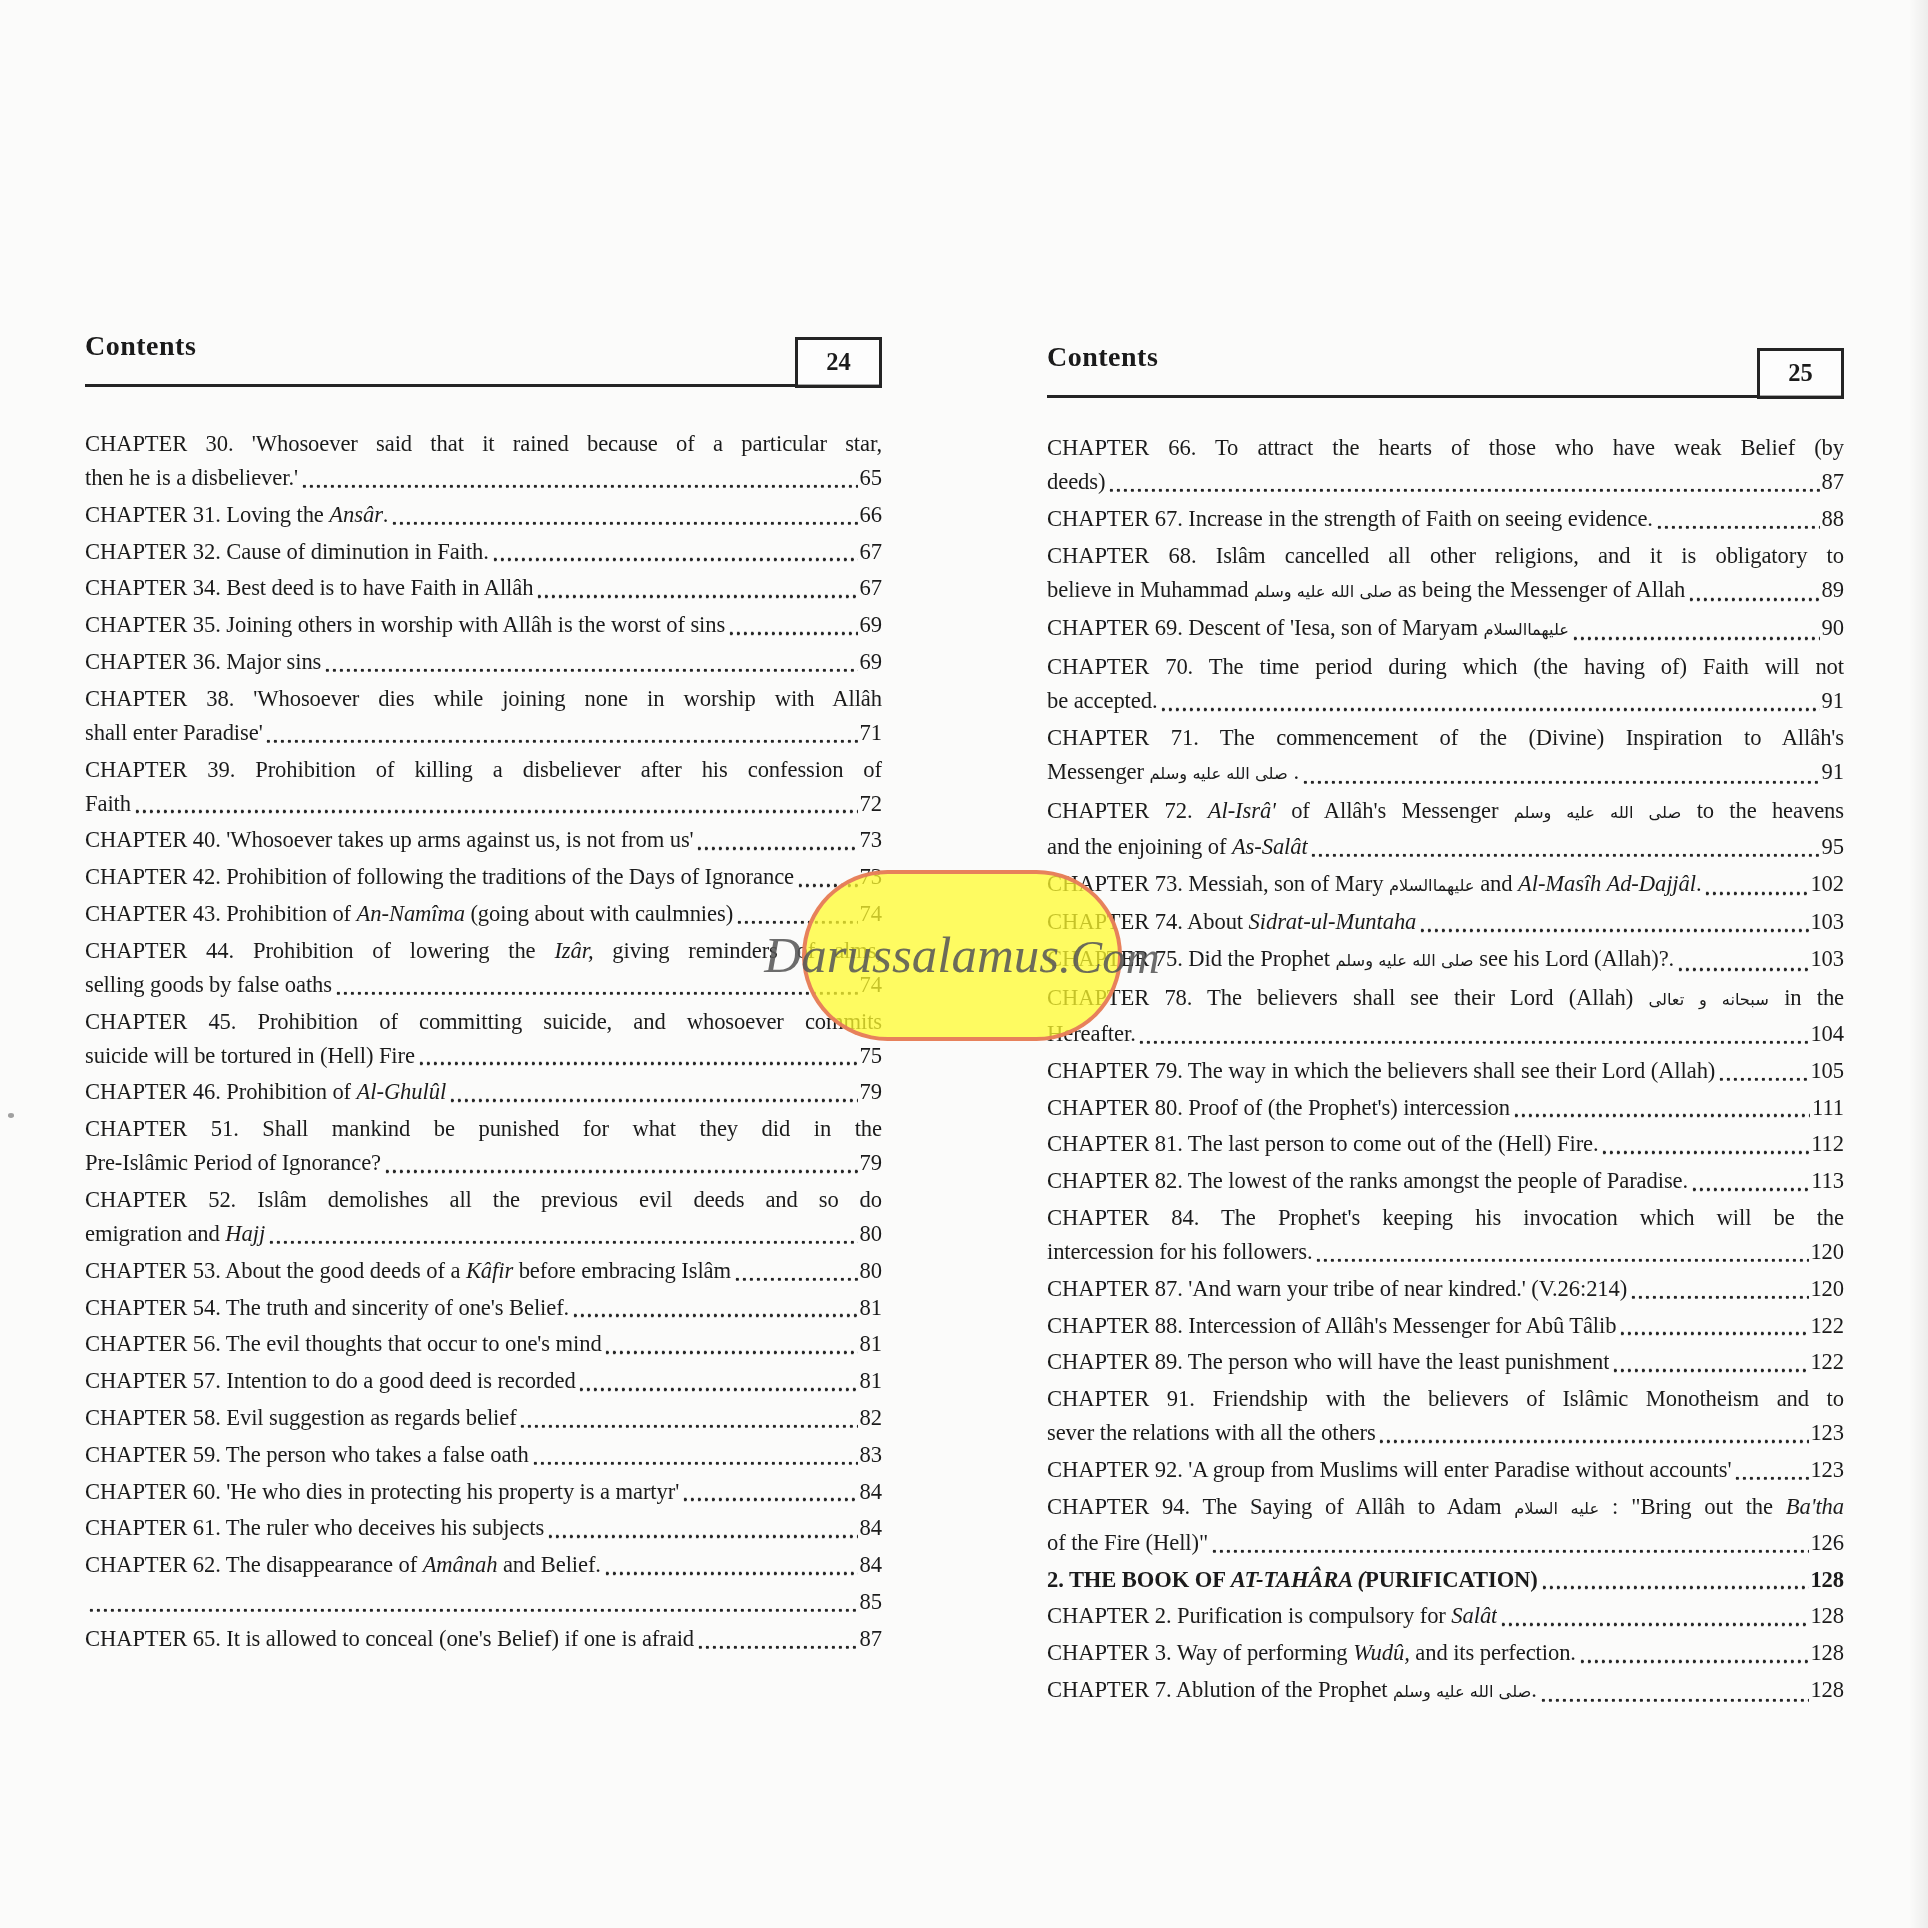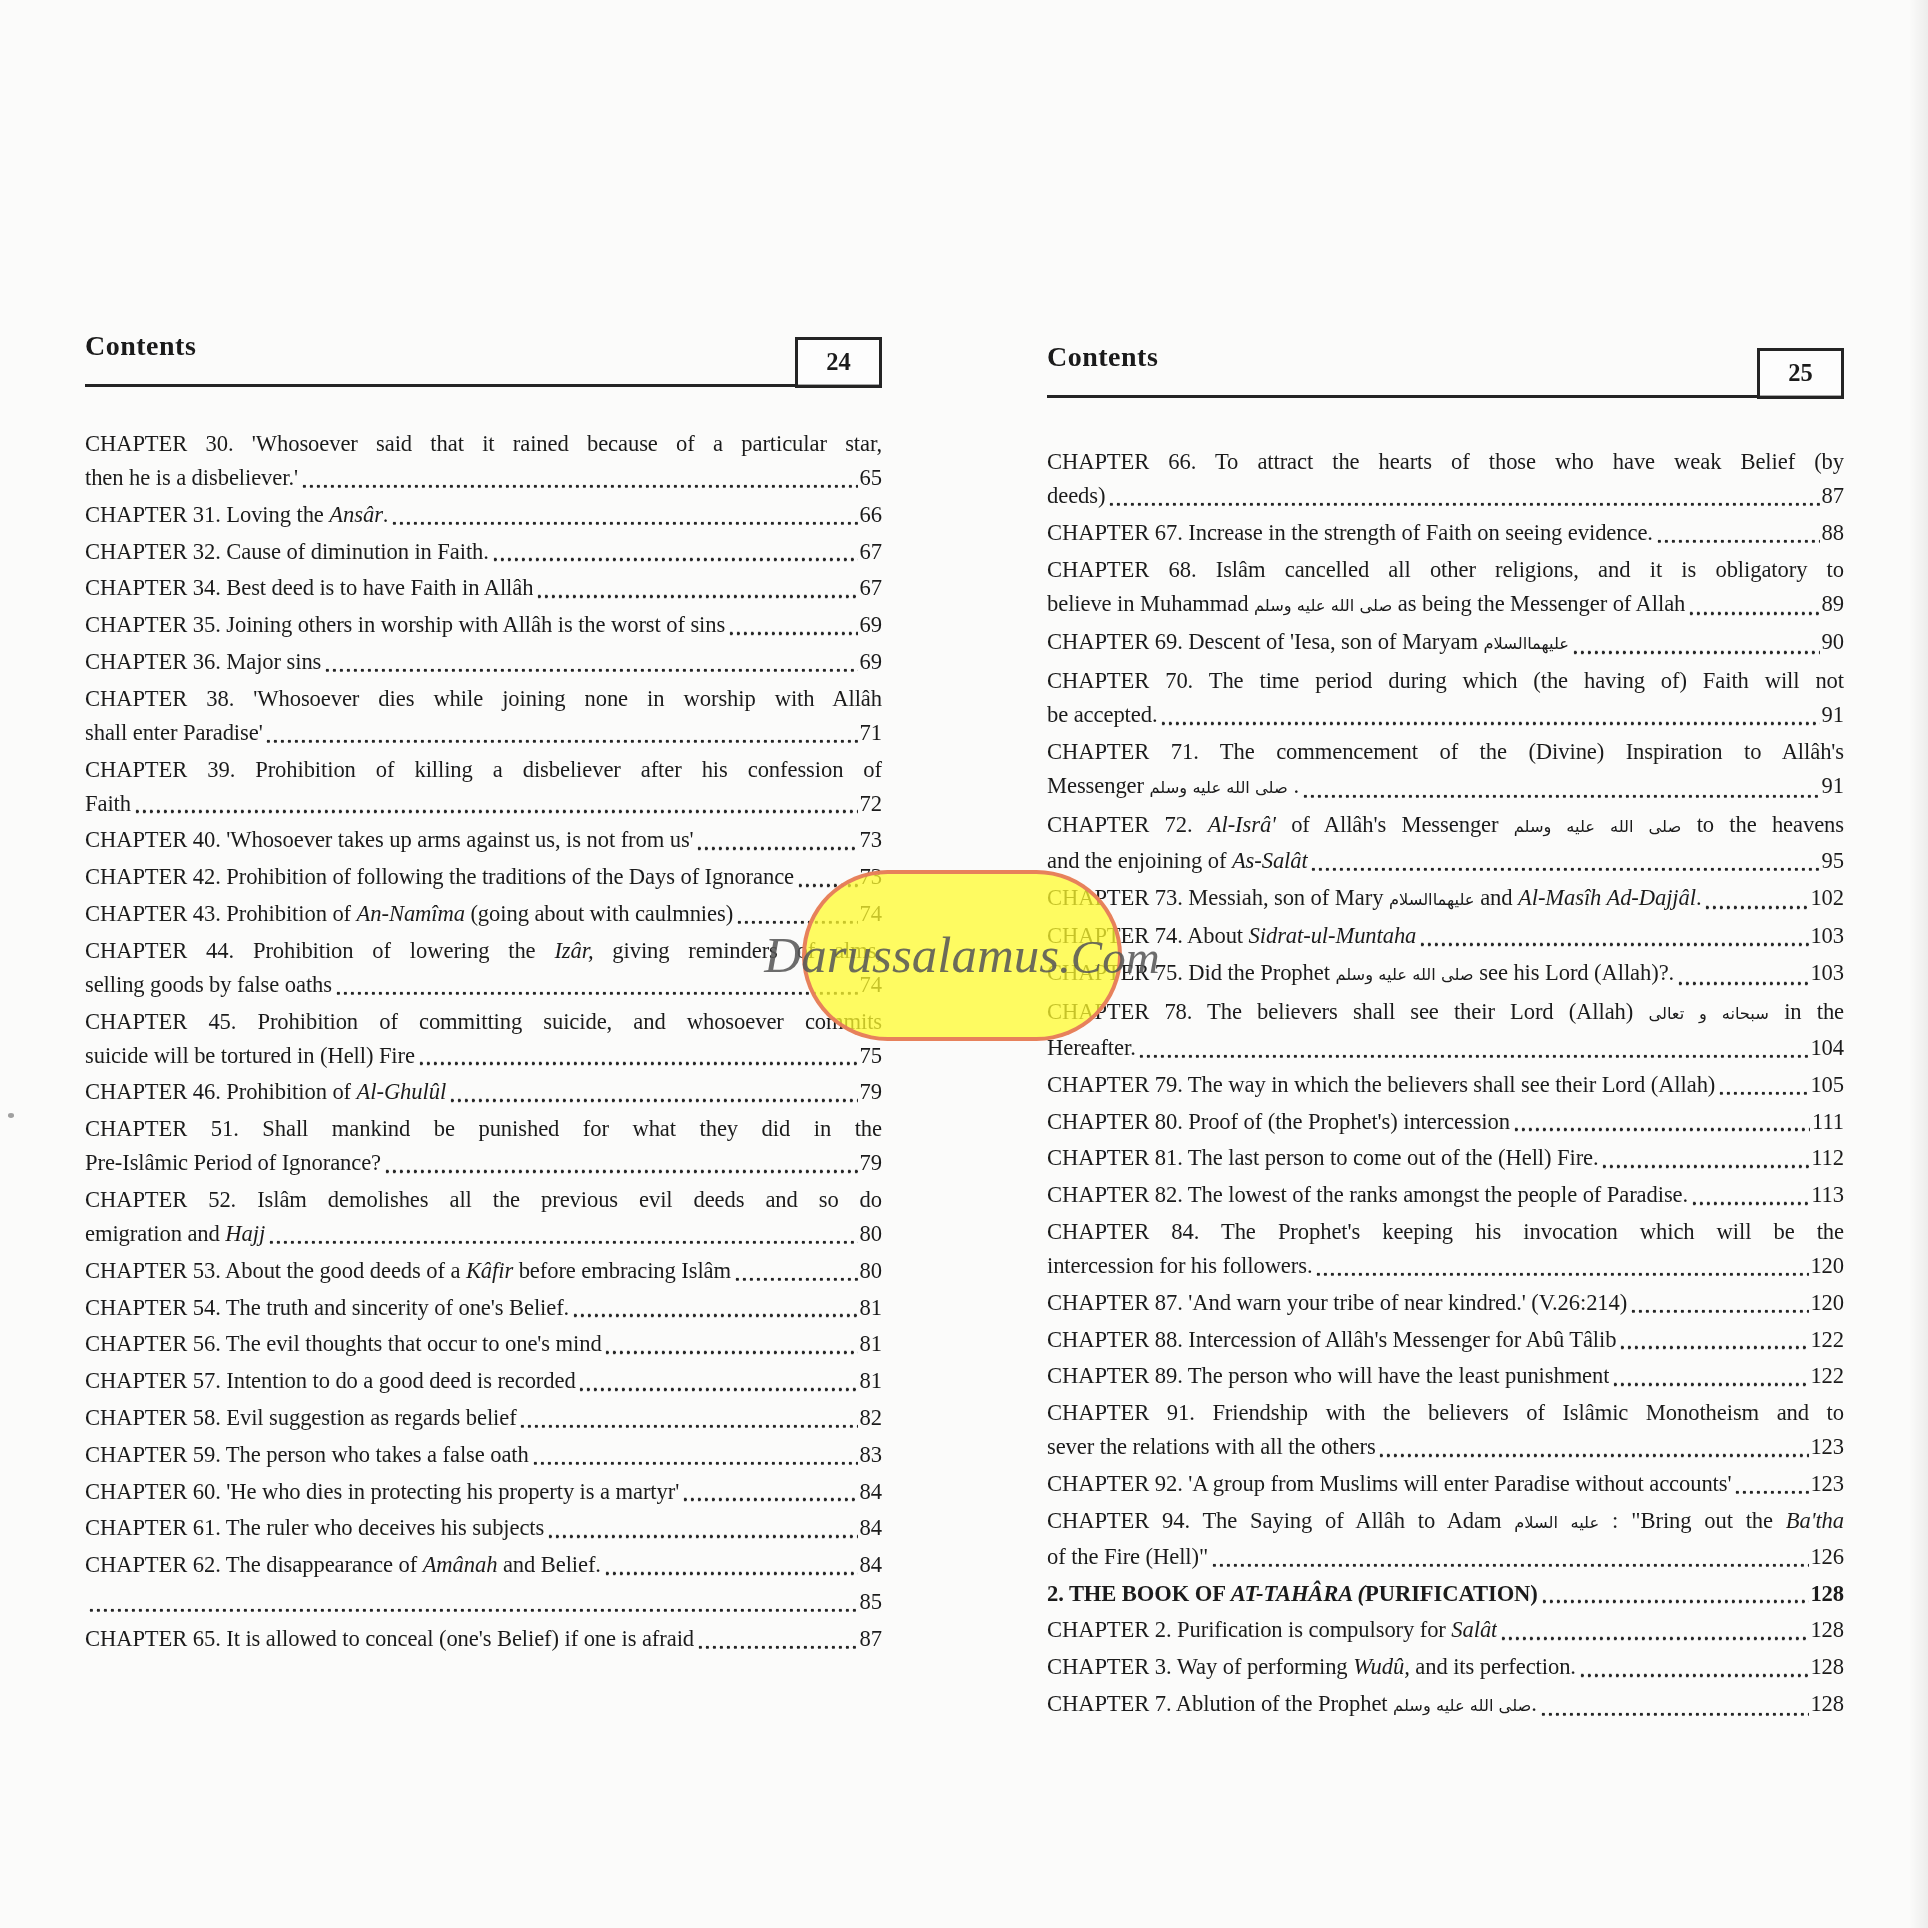--- a/index.html
+++ b/index.html
@@ -19,21 +19,21 @@
   #page25{left:1047px;top:341px;width:797px;}
 
   .hdr{display:flex;justify-content:space-between;align-items:flex-end;
        border-bottom:3.8px solid #242424;}
   .hdr .title{font-weight:bold;font-size:28px;padding-bottom:22px;letter-spacing:0.5px;}
   .numbox{width:81px;height:45px;border:3.8px solid #242424;margin-bottom:-3.8px;
           display:flex;align-items:center;justify-content:center;
           font-weight:bold;font-size:24.5px;background:rgba(255,255,255,.6);margin-left:31px;}
 
   .toc{margin-top:40px;font-size:22.6px;line-height:34px;letter-spacing:-0.1px;}
-  #page25 .toc{margin-top:47px;}
+  #page25 .toc{margin-top:33px;}
   .entry{margin-bottom:2.8px;}
   .entry.bold{font-weight:bold;}
   .line{text-align:justify;text-align-last:justify;}
   .lastline{display:flex;align-items:baseline;overflow:hidden;}
   .lastline .t{flex:0 1 auto;min-width:0;white-space:nowrap;overflow:hidden;}
   .dots{flex:1 1 11.3px;min-width:11.3px;height:6.6px;align-self:flex-end;
         margin:0 1.9px 5.6px 2.8px;
         background-image:radial-gradient(circle at 3.3px 3.3px,#262626 1.4px,rgba(0,0,0,0) 1.9px);
         background-size:7px 6.6px;background-repeat:repeat-x;background-position:left bottom;}
   .num{flex:0 0 auto;}

